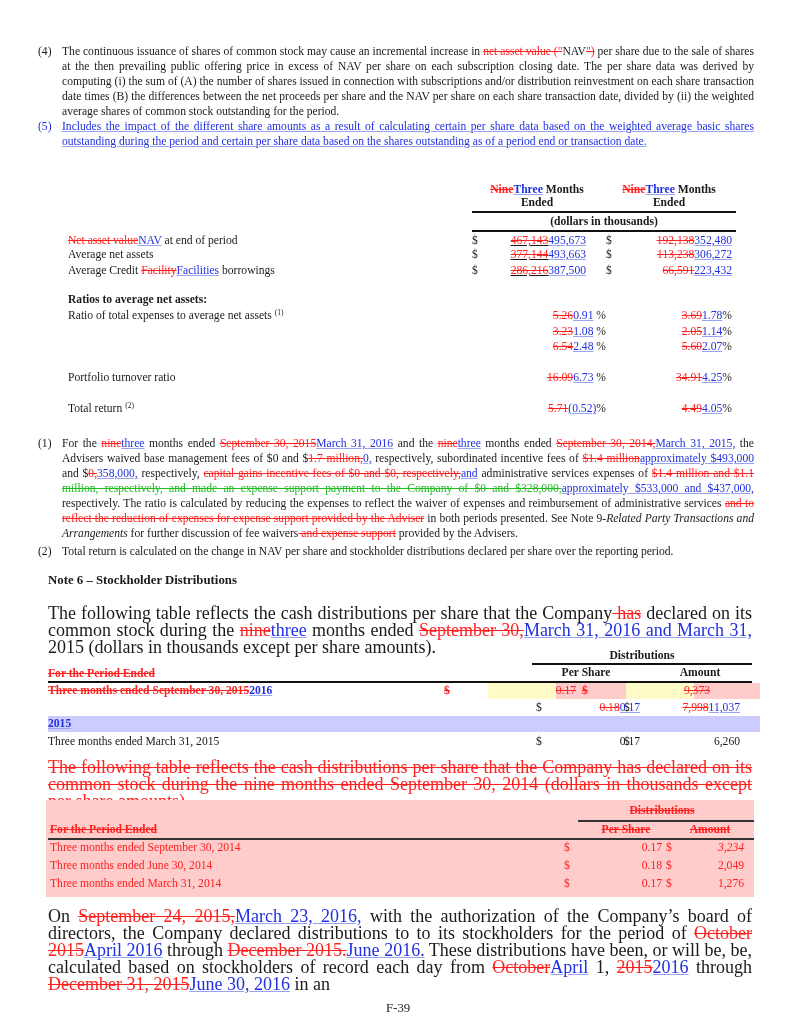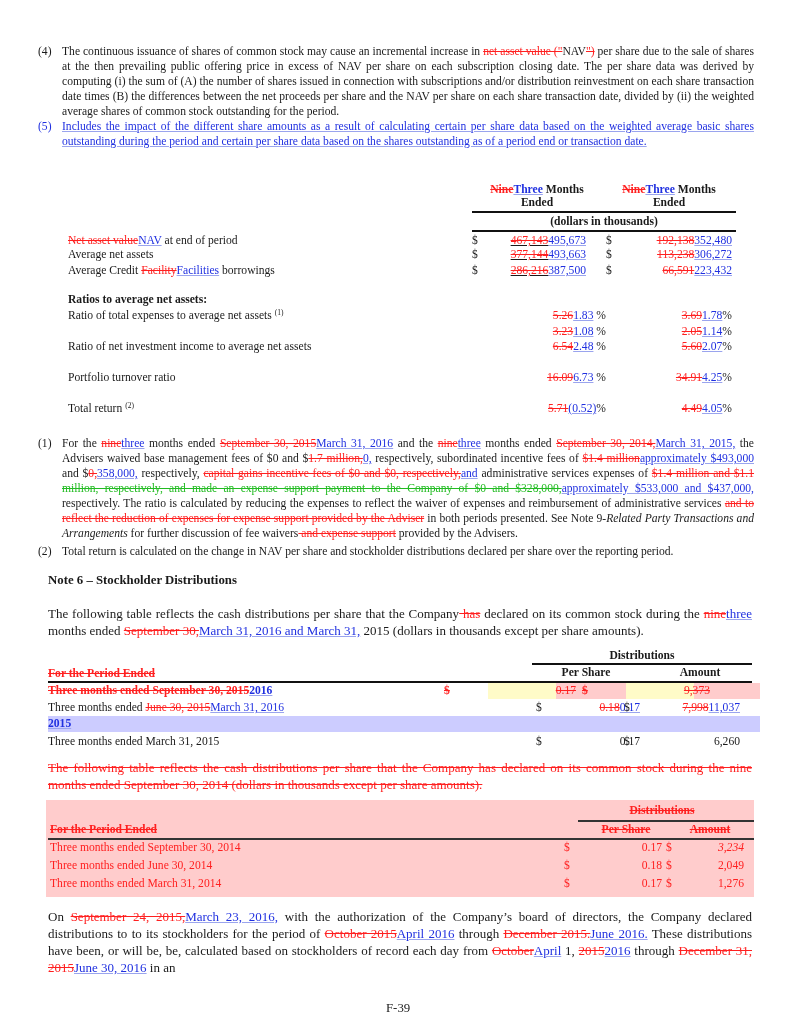--- a/index.html
+++ b/index.html
@@ -27,21 +27,21 @@
   .frow { position: absolute; left: 0; width: 668px; height: 15px; }
   .frow .lbl { position: absolute; left: 0; }
   .frow .d1 { position: absolute; left: 404px; }
   .frow .v1 { position: absolute; right: 150px; text-align: right; text-decoration: underline; }
   .frow .d2 { position: absolute; left: 538px; }
   .frow .v2 { position: absolute; right: 4px; text-align: right; }
   .frow .p1 { position: absolute; right: 130px; text-align: right; }
   .frow .p2 { position: absolute; right: 4px; text-align: left; }
 
   .heading { position: absolute; left: 48px; font-weight: bold; font-size: 12.8px; }
-  .para { position: absolute; left: 48px; width: 704px; font-size: 13px; line-height: 17px; text-align: justify; }
+  .para { position: absolute; left: 48px; width: 704px; font-size: 18px; line-height: 17px; text-align: justify; }
 
   
   .dtable { position: absolute; left: 48px; width: 704px; font-size: 11.6px; }
   .drow { position: absolute; left: 0; width: 704px; height: 17px; line-height: 17px; }
   .drow .lbl { position: absolute; left: 0; }
   .drow .d1 { position: absolute; left: 488px; }
   .drow .v1 { position: absolute; right: 112px; text-align: right; }
   .drow .d2 { position: absolute; left: 576px; }
   .drow .v2 { position: absolute; right: 12px; text-align: right; }
   .hl-yellow { position: absolute; background: #fffbc8; }
@@ -99,29 +99,28 @@
     <span class="d2">$</span>
     <span class="v2"><span class="del">66,591</span><span class="ins">223,432</span></span>
   </div>
 
   <div class="frow bold" style="top:109px;">
     <span class="lbl">Ratios to average net assets:</span>
   </div>
 
   <div class="frow" style="top:125px;">
     <span class="lbl"><span>Ratio of total expenses to average net assets</span> <sup>(1)</sup></span>
-    <span class="p1"><span class="del">5.26</span><span class="ins">1.83</span><span> %</span></span>
+    <span class="p1"><span class="del">5.26</span><span class="ins">0.91</span><span> %</span></span>
     <span class="p2"><span class="del">3.69</span><span class="ins">1.78</span><span>%</span></span>
   </div>
   <div class="frow" style="top:141px;">
     <span class="p1"><span class="del">3.23</span><span class="ins">1.08</span><span> %</span></span>
     <span class="p2"><span class="del">2.05</span><span class="ins">1.14</span><span>%</span></span>
   </div>
   <div class="frow" style="top:156px;">
-    <span class="lbl">Ratio of net investment income to average net assets</span>
     <span class="p1"><span class="del">6.54</span><span class="ins">2.48</span><span> %</span></span>
     <span class="p2"><span class="del">5.60</span><span class="ins">2.07</span><span>%</span></span>
   </div>
   <div class="frow" style="top:187px;">
     <span class="lbl">Portfolio turnover ratio</span>
     <span class="p1"><span class="del">16.09</span><span class="ins">6.73</span><span> %</span></span>
     <span class="p2"><span class="del">34.91</span><span class="ins">4.25</span><span>%</span></span>
   </div>
   <div class="frow" style="top:218px;">
     <span class="lbl"><span>Total return</span> <sup>(2)</sup></span>
@@ -161,21 +160,20 @@
   <div class="hl-yellow" style="left:578px; top:35px; width:68px; height:16px;"></div>
   <div class="hl-pink" style="left:646px; top:35px; width:66px; height:16px;"></div>
   <div class="drow" style="top:34px;">
     <span class="lbl bold"><span class="del">Three months ended September 30, 2015</span><span class="ins">2016</span></span>
     <span class="del bold" style="position:absolute; left:396px;">$</span>
     <span class="del" style="position:absolute; right:176px;">0.17</span>
     <span class="del bold" style="position:absolute; left:534px;">$</span>
     <span class="del" style="position:absolute; right:42px;">9,373</span>
   </div>
   <div class="drow" style="top:51px;">
-    <span class="lbl"><span>Three months ended </span><span class="del">June 30, 2015</span><span class="ins">March 31, 2016</span></span>
     <span class="d1">$</span>
     <span class="v1"><span class="del">0.18</span><span class="ins">0.17</span></span>
     <span class="d2">$</span>
     <span class="v2"><span class="del">7,998</span><span class="ins">11,037</span></span>
   </div>
   <div class="hl-blue" style="left:0; top:68px; width:712px; height:16px;"></div>
   <div class="drow" style="top:67px;">
     <span class="lbl bold ins">2015</span>
   </div>
   <div class="drow" style="top:85px;">

